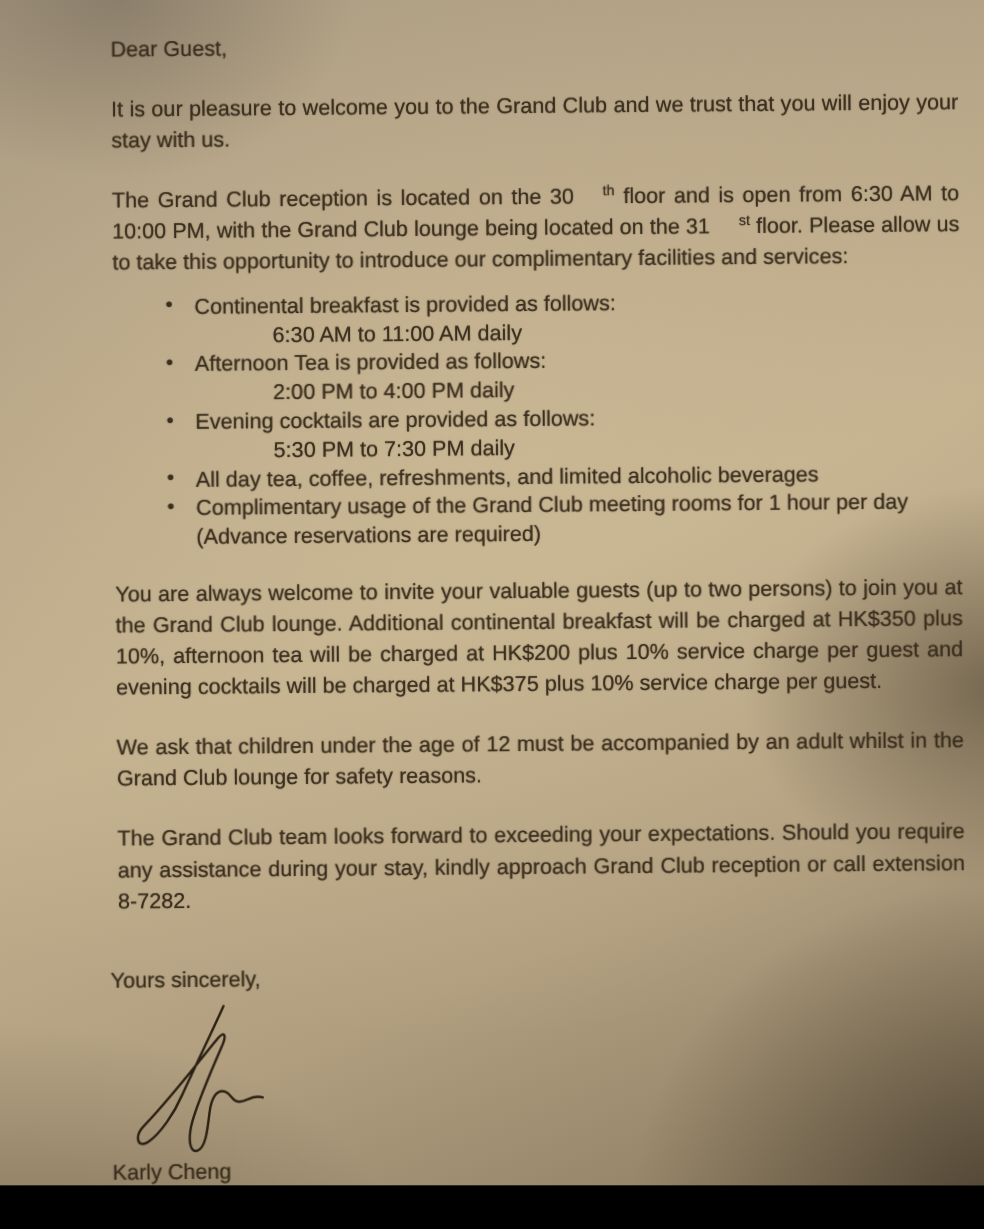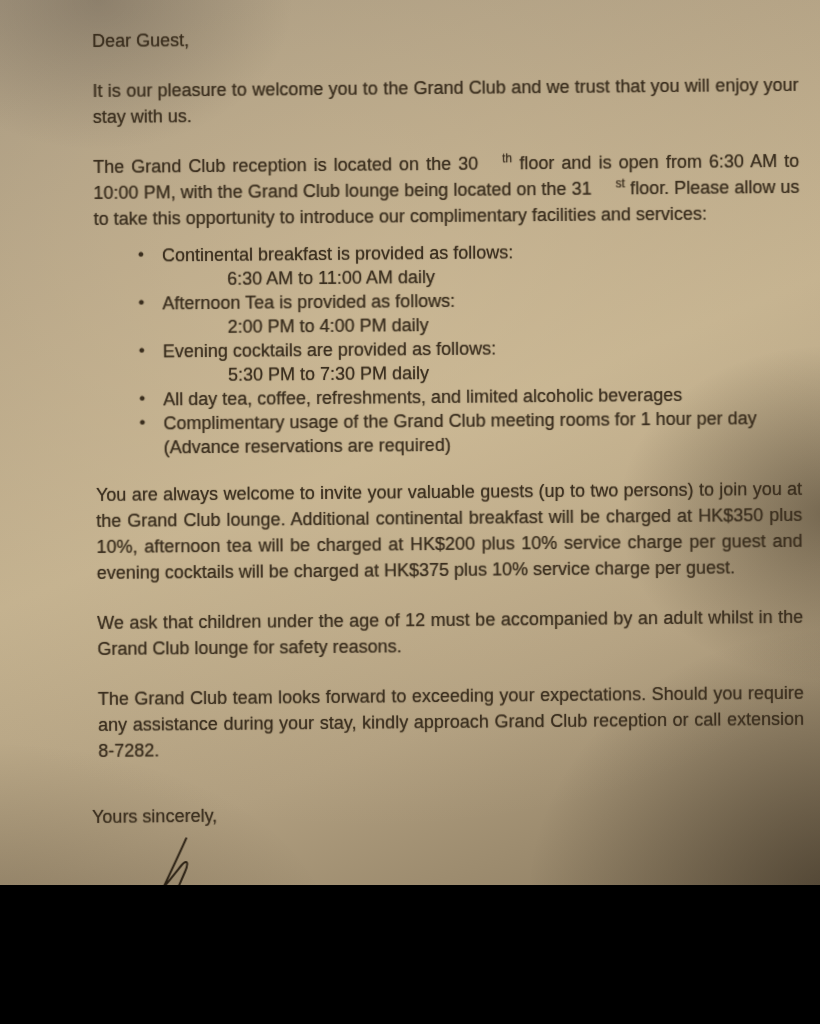--- a/index.html
+++ b/index.html
@@ -3,21 +3,21 @@
 <meta charset="utf-8">
 <style>
   html, body {
     margin: 0;
     padding: 0;
     background: #000;
   }
   .photo {
     position: relative;
     width: 820px;
-    height: 885px;
+    height: 988px;
     overflow: hidden;
     font-family: "Liberation Sans", sans-serif;
     color: #3a2e1e;
     text-shadow: 0 0 1px rgba(58, 46, 30, 0.75);
     background:
       radial-gradient(ellipse 260px 200px at 12% 0%, rgba(70,62,55,0.30), rgba(0,0,0,0) 75%),
       radial-gradient(ellipse 300px 240px at 101% 58%, rgba(28,20,10,0.42), rgba(0,0,0,0) 70%),
       radial-gradient(ellipse 430px 380px at 102% 102%, rgba(22,15,8,0.50), rgba(0,0,0,0) 72%),
       radial-gradient(ellipse 500px 280px at -2% 106%, rgba(40,30,18,0.28), rgba(0,0,0,0) 70%),
       radial-gradient(ellipse 900px 680px at 45% 36%, rgba(214,194,156,0.50), rgba(0,0,0,0) 75%),

